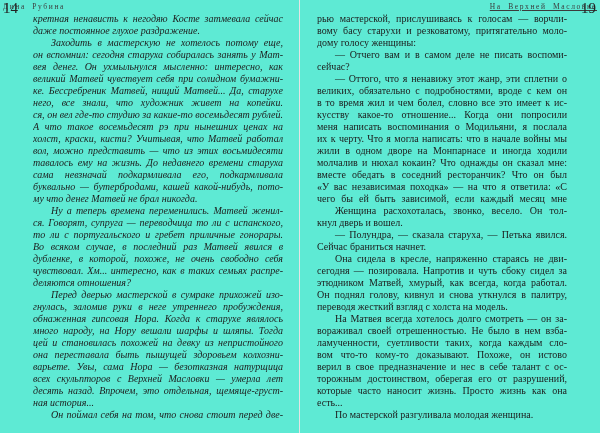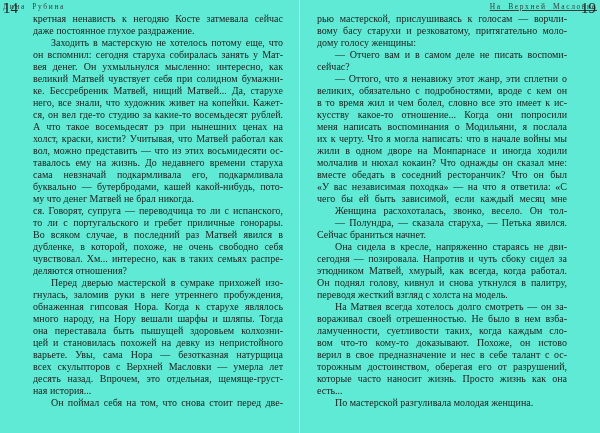--- a/index.html
+++ b/index.html
@@ -23,21 +23,21 @@
   .page-num {
     position: absolute; top: 0;
     font-size: 15px; color: #222;
   }
   .page-num.left  { left: 3px; }
   .page-num.right { right: 4px; }
 
   .text-col {
     position: absolute; top: 13px; width: 250px;
   }
-  .text-col.left  { left: 33px; }
+  .text-col.left  { left: 33px; font-style: italic; }
   .text-col.right { left: 317px; }
 
   .line {
     height: 12px; line-height: 12px;
     font-size: 10px;
     overflow: hidden;
     text-align: justify;
     color: #1c1c1c;
   }
   
@@ -75,32 +75,33 @@
       <div class="line">ке. Бессребреник Матвей, нищий Матвей... Да, старухе</div>
       <div class="line">него, все знали, что художник живет на копейки. Кажет-</div>
       <div class="line">ся, он вел где-то студию за какие-то восемьдесят рублей.</div>
       <div class="line">А что такое восемьдесят рэ при нынешних ценах на</div>
       <div class="line">холст, краски, кисти? Учитывая, что Матвей работал как</div>
       <div class="line">вол, можно представить — что из этих восьмидесяти ос-</div>
       <div class="line">тавалось ему на жизнь. До недавнего времени старуха</div>
       <div class="line">сама невзначай подкармливала его, подкармливала</div>
       <div class="line">буквально — бутербродами, кашей какой-нибудь, пото-</div>
       <div class="line end">му что денег Матвей не брал никогда.</div>
+      <div class="line indent">Ну а теперь времена переменились. Матвей женил-</div>
       <div class="line">ся. Говорят, супруга — переводчица то ли с испанского,</div>
       <div class="line">то ли с португальского и гребет приличные гонорары.</div>
       <div class="line">Во всяком случае, в последний раз Матвей явился в</div>
       <div class="line">дубленке, в которой, похоже, не очень свободно себя</div>
       <div class="line">чувствовал. Хм... интересно, как в таких семьях распре-</div>
       <div class="line end">деляются отношения?</div>
       <div class="line indent">Перед дверью мастерской в сумраке прихожей изо-</div>
       <div class="line">гнулась, заломив руки в неге утреннего пробуждения,</div>
       <div class="line">обнаженная гипсовая Нора. Когда к старухе являлось</div>
       <div class="line">много народу, на Нору вешали шарфы и шляпы. Тогда</div>
+      <div class="line">цей и становилась похожей на девку из непристойного</div>
       <div class="line">она переставала быть пышущей здоровьем колхозни-</div>
-      <div class="line">цей и становилась похожей на девку из непристойного</div>
       <div class="line">варьете. Увы, сама Нора — безотказная натурщица</div>
       <div class="line">всех скульпторов с Верхней Масловки — умерла лет</div>
       <div class="line">десять назад. Впрочем, это отдельная, щемяще-груст-</div>
       <div class="line end">ная история...</div>
       <div class="line indent">Он поймал себя на том, что снова стоит перед две-</div>
     </div>
 
   <div class="divider"></div>
 
   <div class="text-col right" id="right-col">
@@ -114,20 +115,21 @@
       <div class="line">в то время жил и чем болел, словно все это имеет к ис-</div>
       <div class="line">кусству какое-то отношение... Когда они попросили</div>
       <div class="line">меня написать воспоминания о Модильяни, я послала</div>
       <div class="line">их к черту. Что я могла написать: что в начале войны мы</div>
       <div class="line">жили в одном дворе на Монпарнасе и иногда ходили</div>
       <div class="line">молчалив и нюхал кокаин? Что однажды он сказал мне:</div>
       <div class="line">вместе обедать в соседний ресторанчик? Что он был</div>
       <div class="line">«У вас независимая походка» — на что я ответила: «С</div>
       <div class="line">чего бы ей быть зависимой, если каждый месяц мне</div>
       <div class="line indent">Женщина расхохоталась, звонко, весело. Он тол-</div>
+      <div class="line end">кнул дверь и вошел.</div>
       <div class="line indent">— Полундра, — сказала старуха, — Петька явился.</div>
       <div class="line end">Сейчас браниться начнет.</div>
       <div class="line indent">Она сидела в кресле, напряженно стараясь не дви-</div>
       <div class="line">сегодня — позировала. Напротив и чуть сбоку сидел за</div>
       <div class="line">этюдником Матвей, хмурый, как всегда, когда работал.</div>
       <div class="line">Он поднял голову, кивнул и снова уткнулся в палитру,</div>
       <div class="line end">переводя жесткий взгляд с холста на модель.</div>
       <div class="line indent">На Матвея всегда хотелось долго смотреть — он за-</div>
       <div class="line">вораживал своей отрешенностью. Не было в нем взба-</div>
       <div class="line">ламученности, суетливости таких, когда каждым сло-</div>

